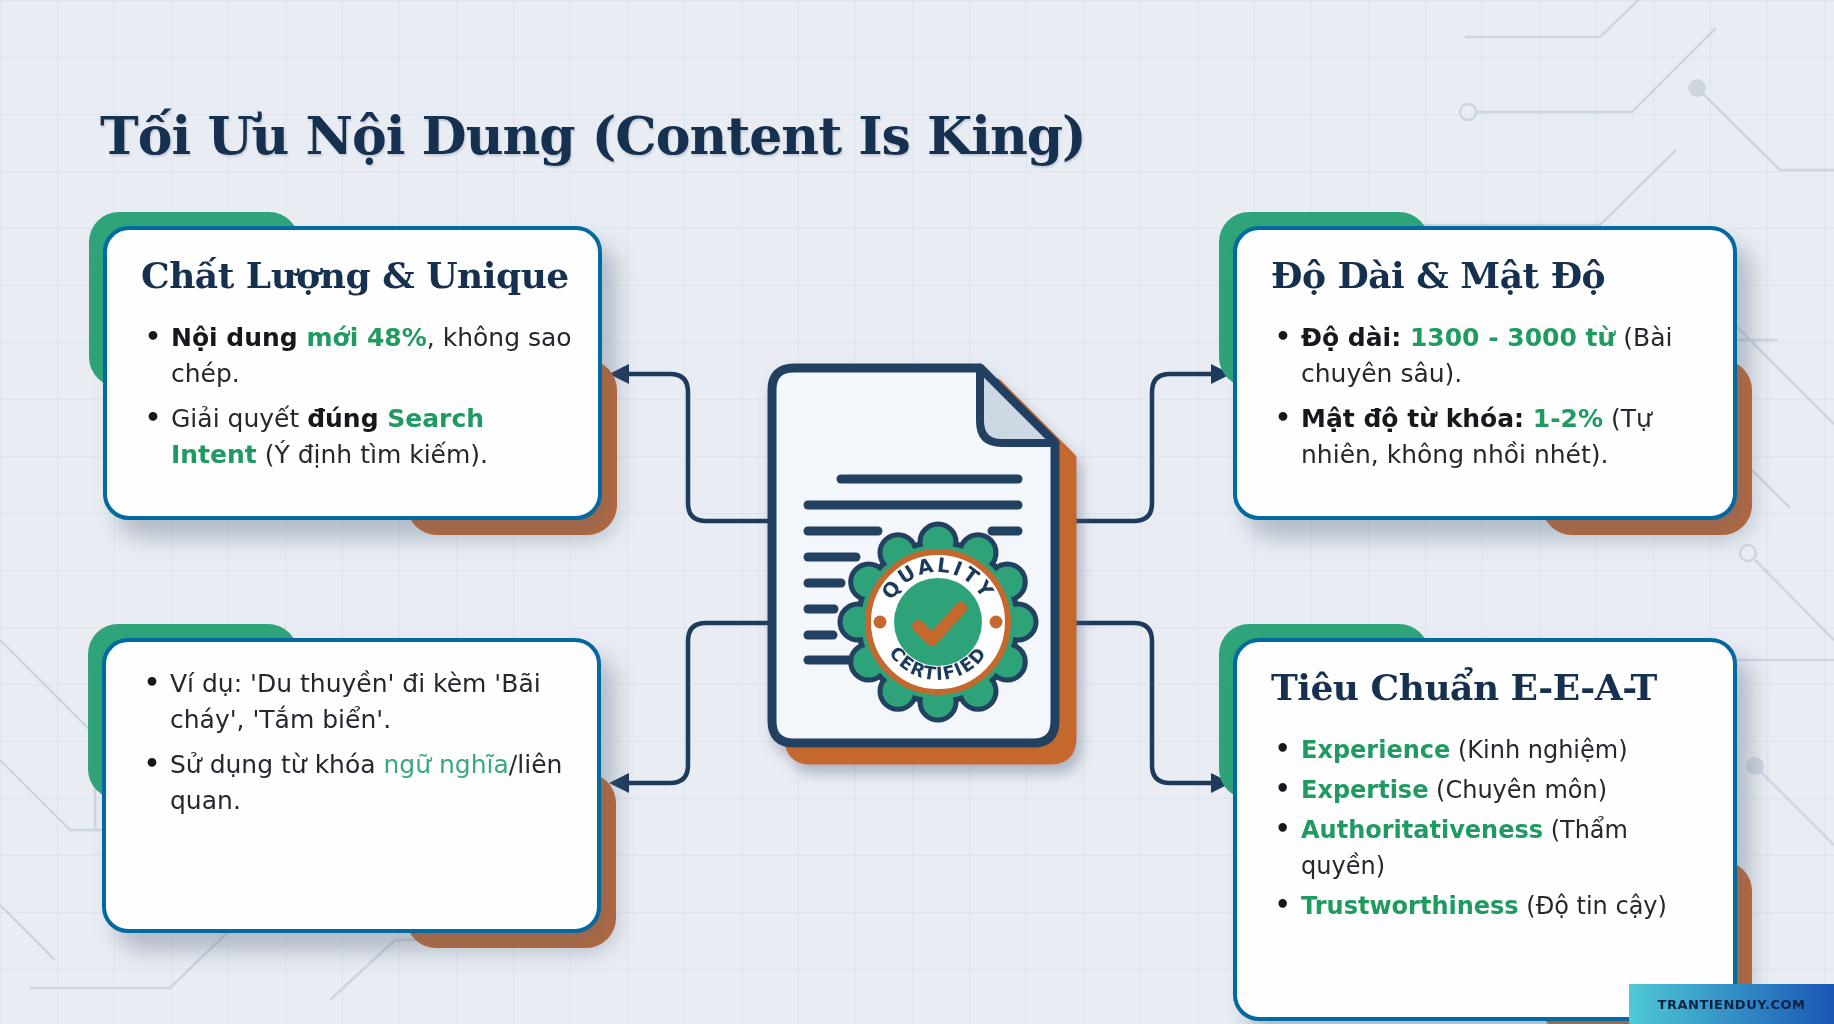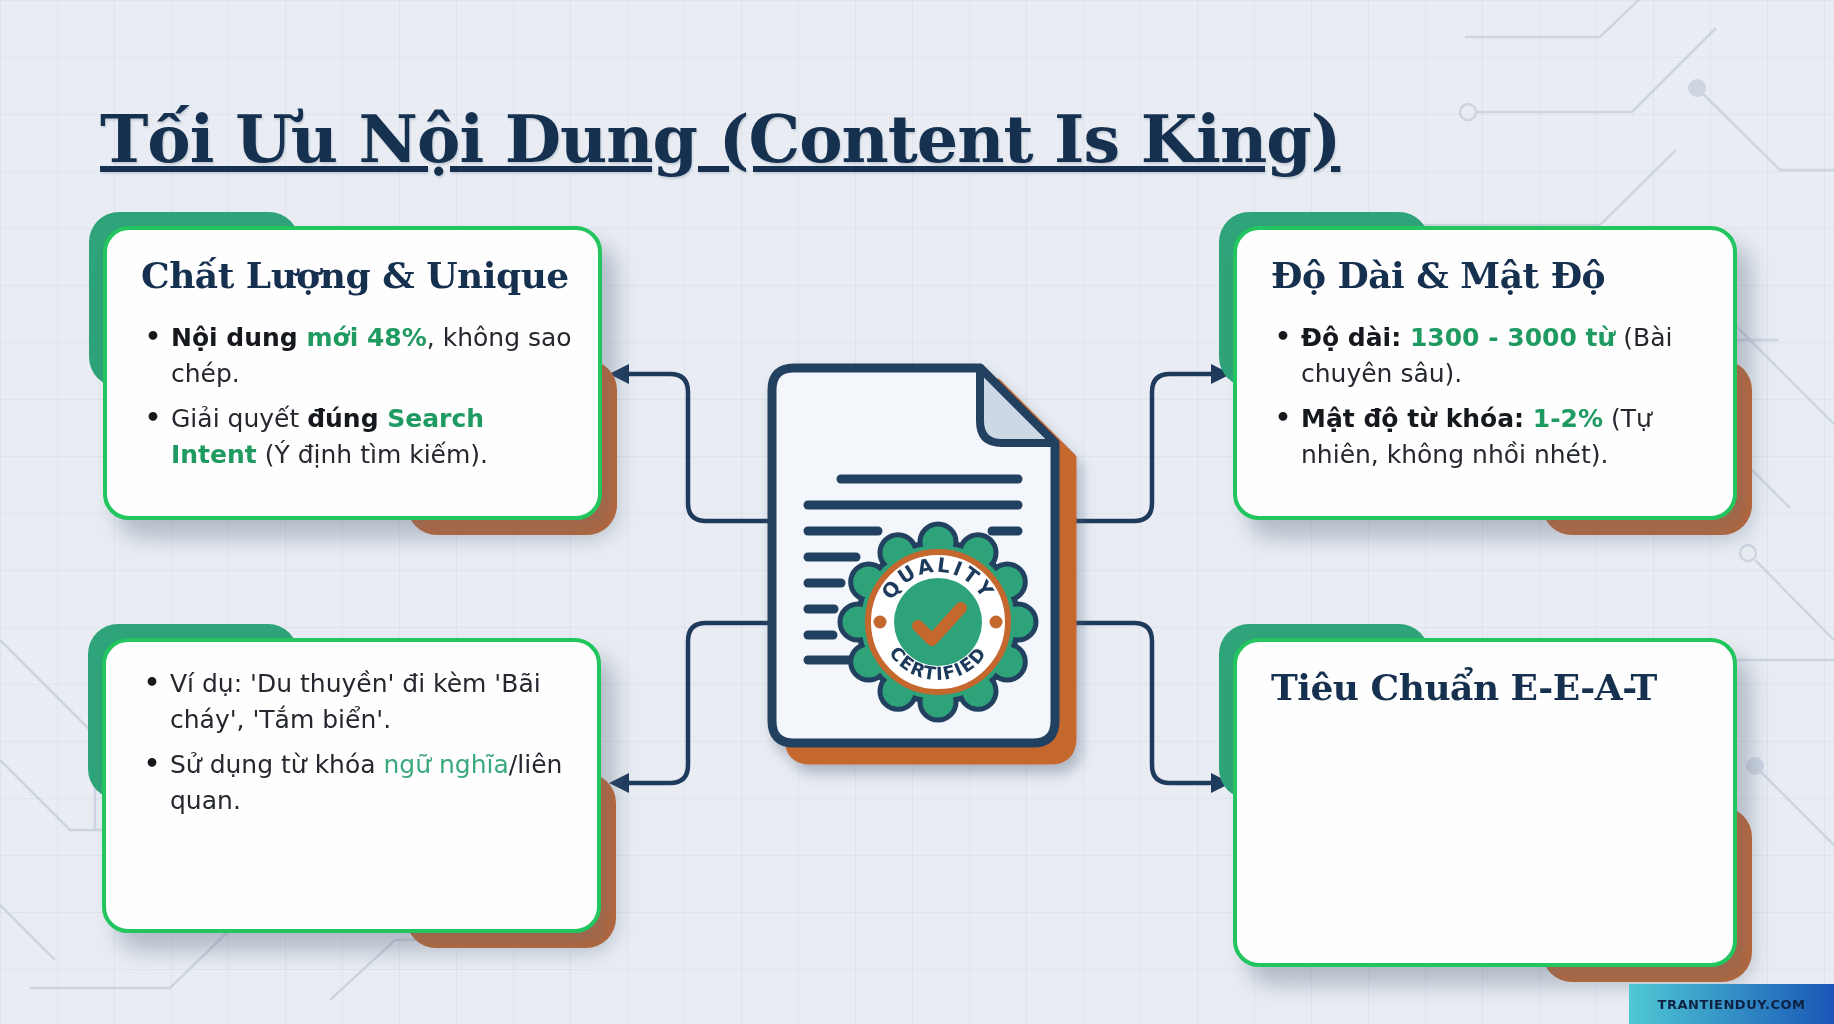--- a/index.html
+++ b/index.html
@@ -13,38 +13,37 @@
   
   #stage::before{
     content:"";position:absolute;inset:0;z-index:0;
     background-image:
       linear-gradient(to right, rgba(165,180,205,.22) 1.5px, transparent 1.5px),
       linear-gradient(to bottom, rgba(165,180,205,.22) 1.5px, transparent 1.5px);
     background-size:57px 57px;
     opacity:.7;
   }
   .page-title{
-    position:absolute;left:100px;top:60px;z-index:3;
+    position:absolute;left:100px;top:72px;z-index:3;
     font-family:"DejaVu Serif", serif;
-    font-weight:bold;font-size:65px;line-height:1.1;
+    font-weight:bold;font-size:52px;line-height:1.1;
     color:#16304f;letter-spacing:-1px;
     text-shadow:1px 2px 2px rgba(40,60,90,.18);
-    text-decoration:underline;
   }
   .card{position:absolute;z-index:2;}
   .card-tl{left:103px;top:226px;width:499px;height:294px;}
   .card-tr{left:1233px;top:226px;width:504px;height:294px;}
   .card-bl{left:102px;top:638px;width:499px;height:295px;}
-  .card-br{left:1233px;top:638px;width:504px;height:329px;}
+  .card-br{left:1233px;top:638px;width:504px;height:383px;}
   .accent{position:absolute;border-radius:30px;}
   .accent-green{left:-14px;top:-14px;width:210px;height:175px;background:#2fa379;}
   .accent-orange{right:-15px;bottom:-15px;width:210px;height:175px;background:#c5672f;}
   .card-body{
     position:relative;z-index:1;width:100%;height:100%;box-sizing:border-box;
-    background:#fefefe;border:4px solid #22c55e;border-radius:26px;
+    background:#fefefe;border:4px solid #0369a1;border-radius:26px;
     padding:24px 24px 16px 34px;
     box-shadow:14px 18px 22px rgba(90,105,130,.38);
   }
   .card-body h2{
     margin:0 0 24px 0;
     font-family:"DejaVu Serif", serif;
     font-weight:bold;font-size:36px;color:#16304f;letter-spacing:-.5px;
   }
   ul.bullets{list-style:none;margin:0;padding:0;}
   ul.bullets li{
@@ -201,17 +200,23 @@
           <li><span class="seg-n">Sử dụng từ khóa </span><span class="seg-g">ngữ nghĩa</span><span class="seg-n">/liên quan.</span></li>
         </ul>
     </div>
   </div>
 
   <div class="card card-br">
     <div class="accent accent-green"></div>
     <div class="accent accent-orange"></div>
     <div class="card-body">
       <h2>Tiêu Chuẩn E-E-A-T</h2>
+      <ul class="bullets">
+          <li><span class="seg-gb">Experience</span><span class="seg-n"> (Kinh nghiệm)</span></li>
+          <li><span class="seg-gb">Expertise</span><span class="seg-n"> (Chuyên môn)</span></li>
+          <li><span class="seg-gb">Authoritativeness</span><span class="seg-n"> (Thẩm quyền)</span></li>
+          <li><span class="seg-gb">Trustworthiness</span><span class="seg-n"> (Độ tin cậy)</span></li>
+        </ul>
     </div>
   </div>
 
   <div class="watermark">TRANTIENDUY.COM</div>
 </div>
 
 </body></html>

